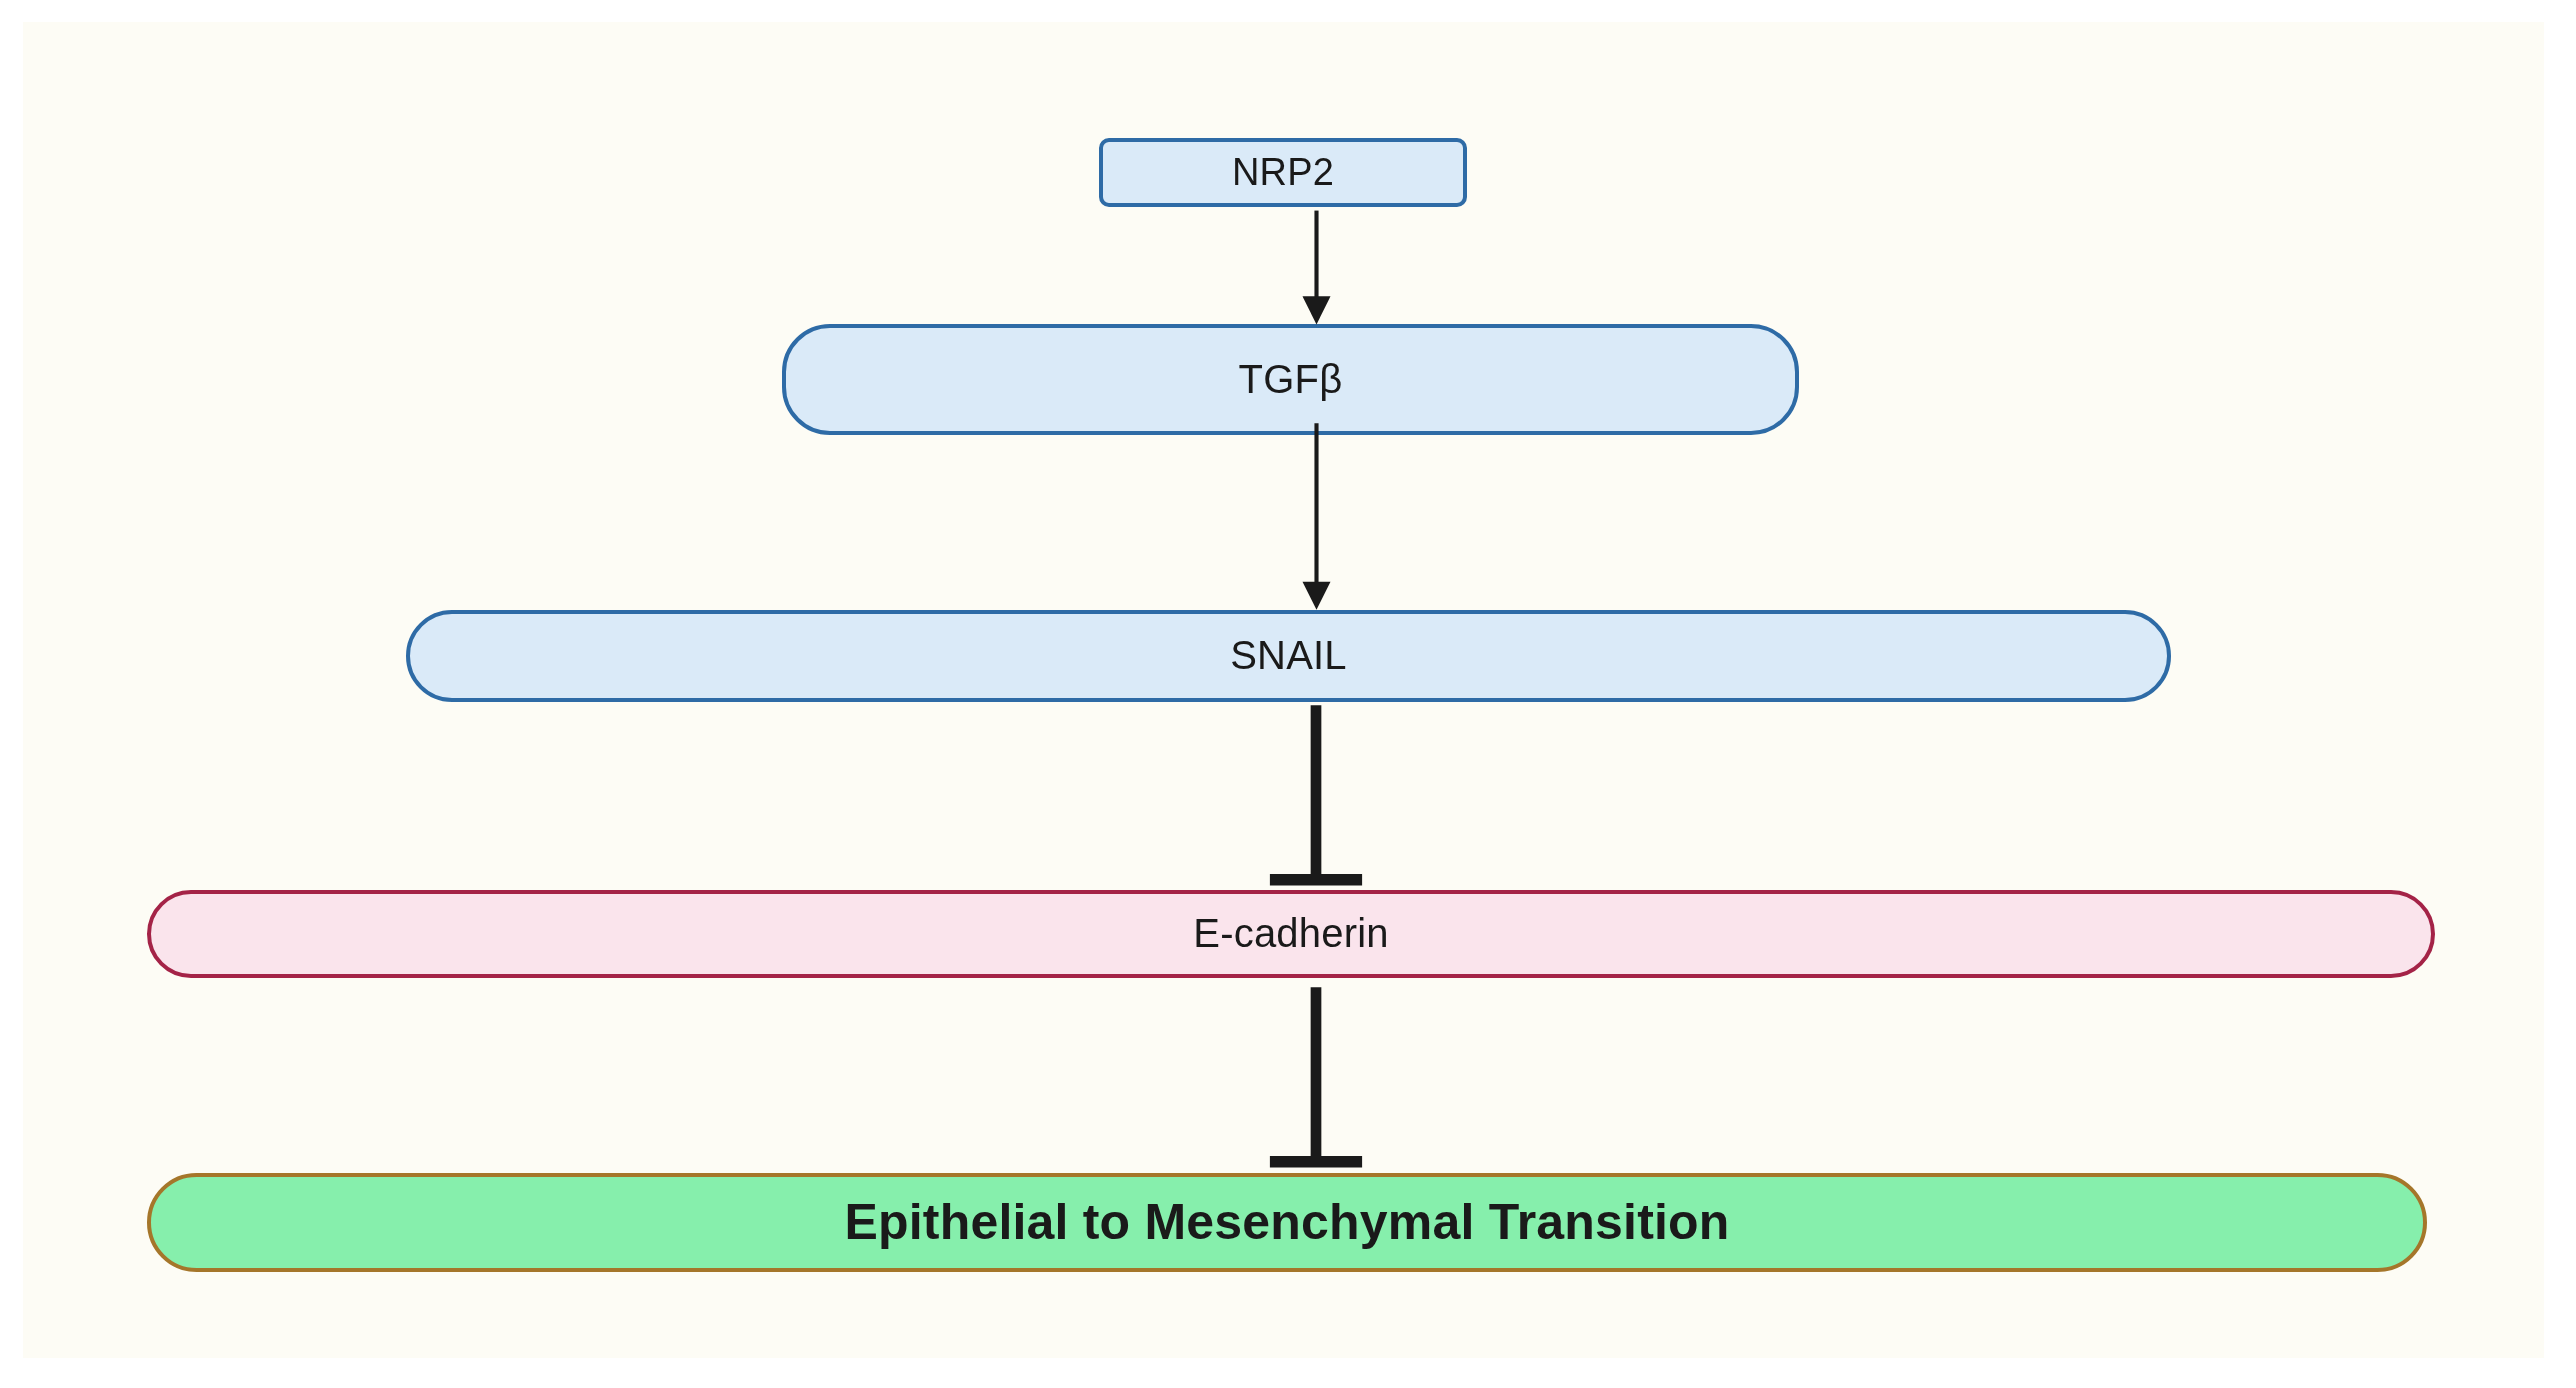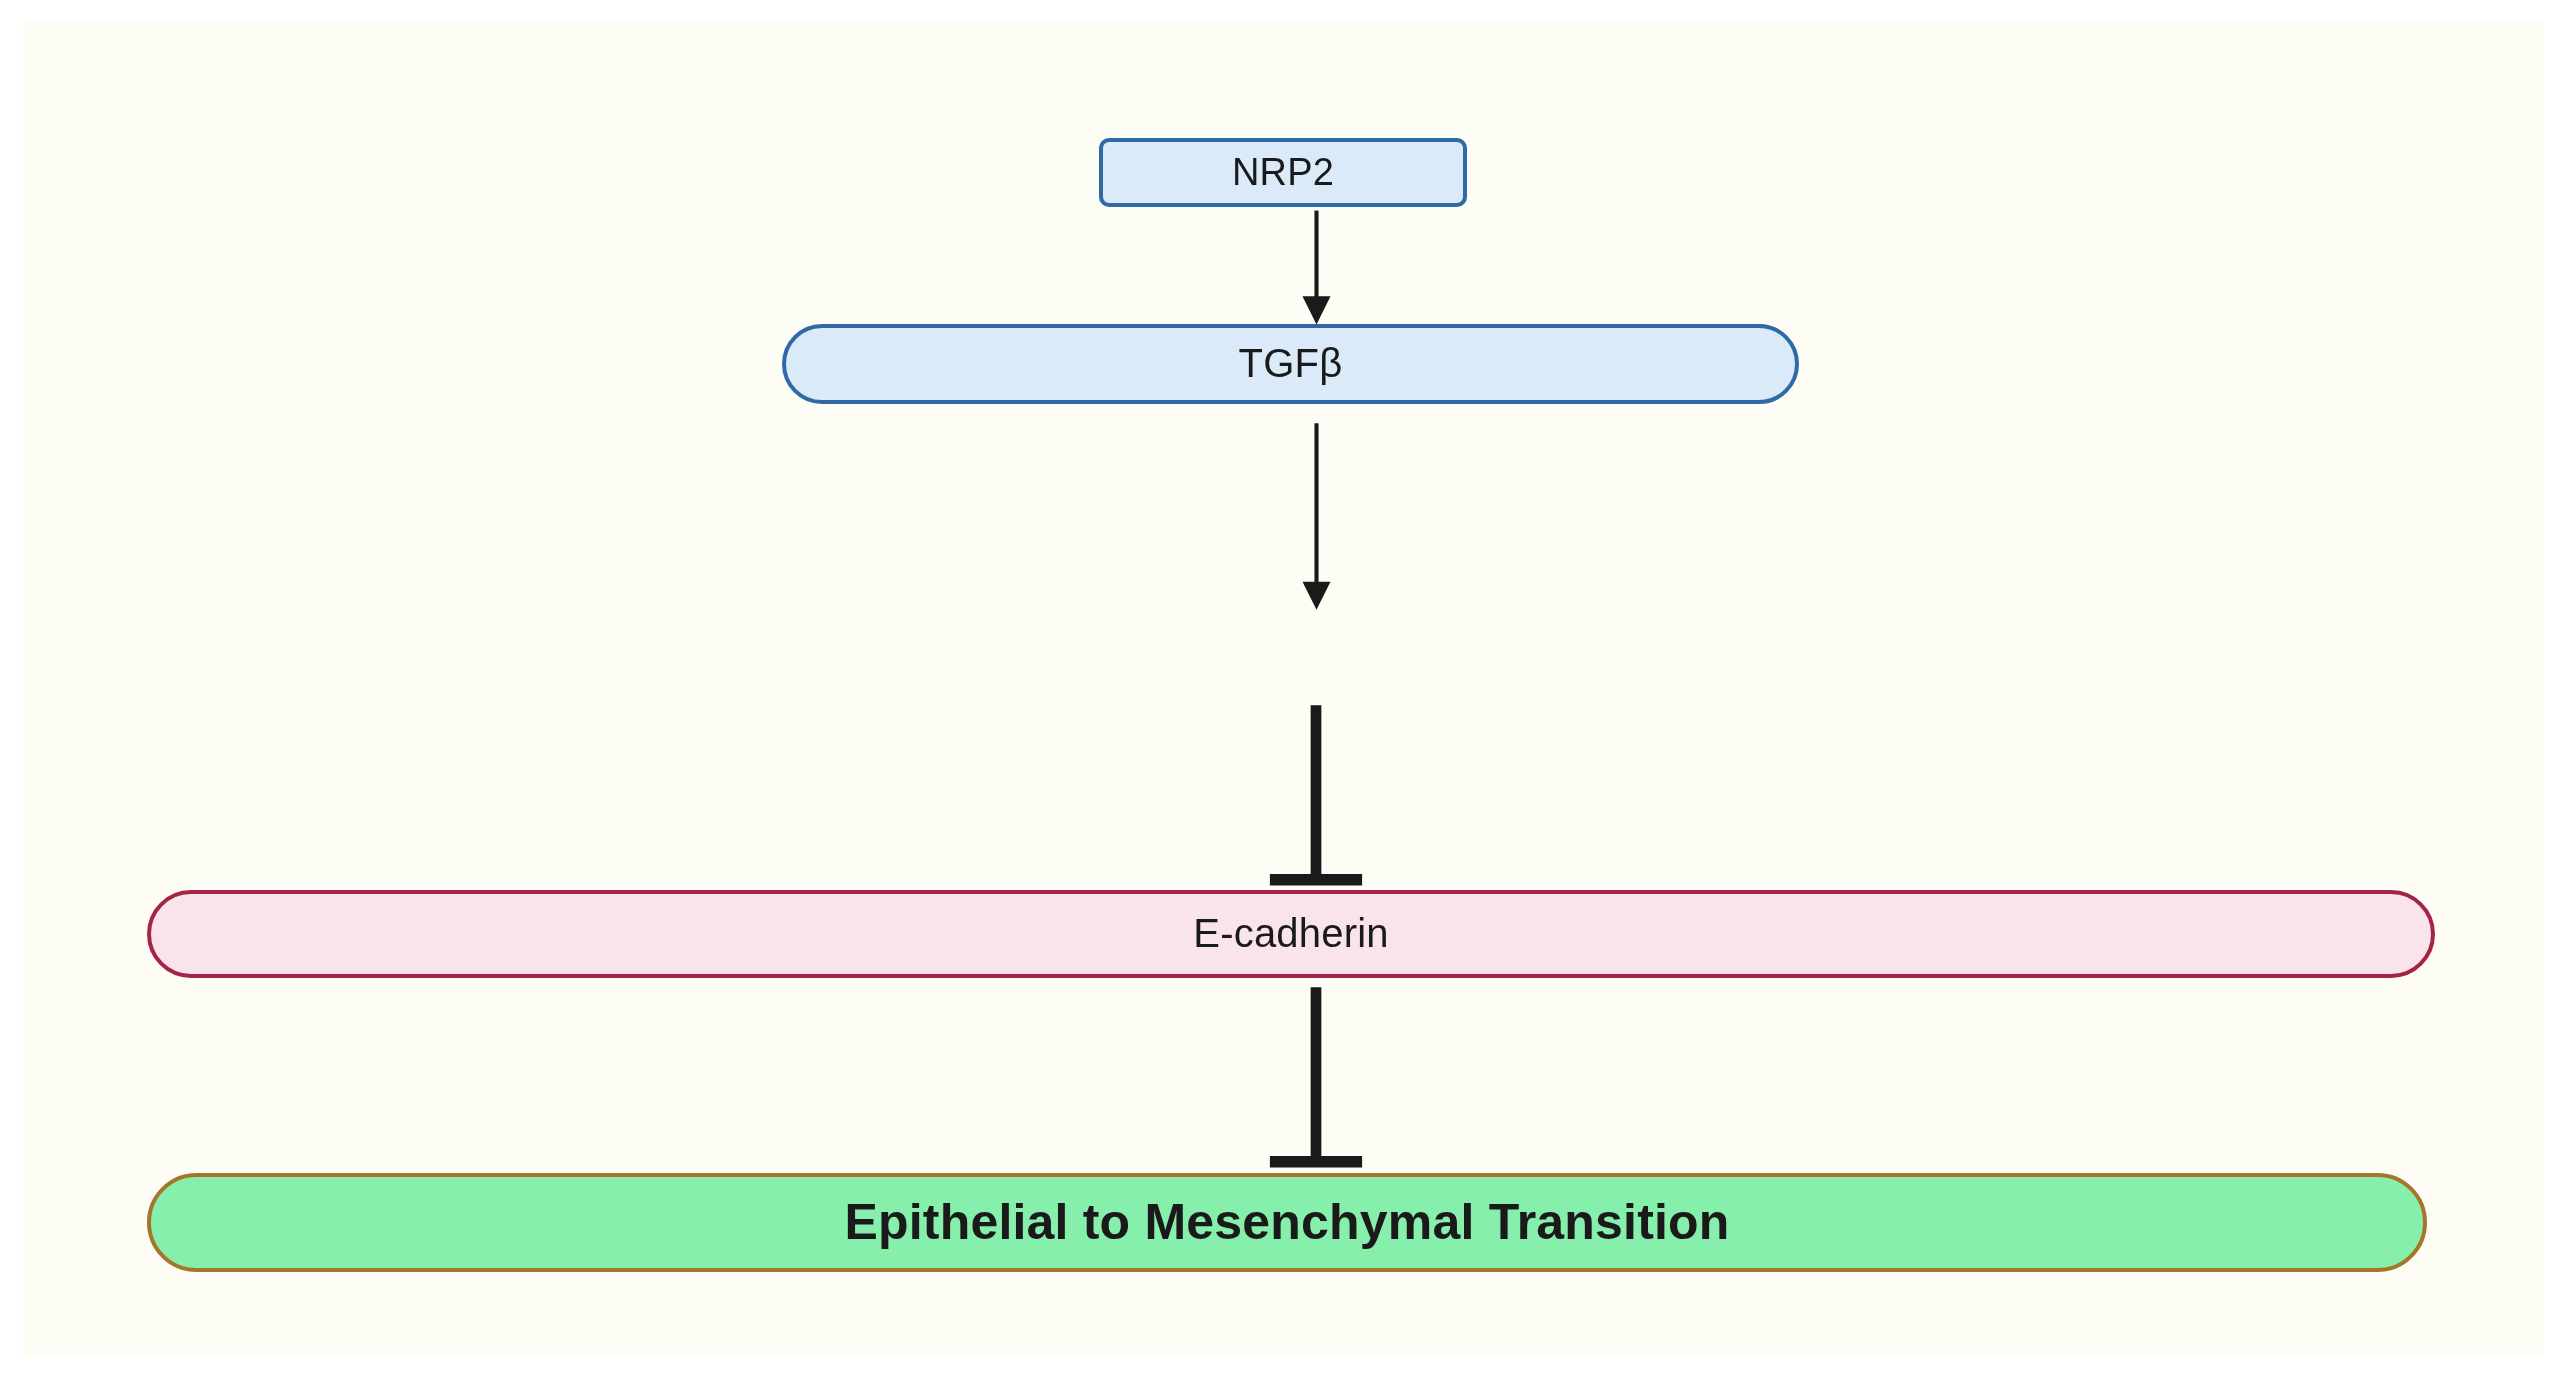--- a/index.html
+++ b/index.html
@@ -53,21 +53,21 @@
     border: 4.1px solid #2e6ba6;
     border-radius: 10px;
     font-size: 38px;
   }
 
   
   #node-tgfb {
     left: 759px;
     top: 302px;
     width: 1017px;
-    height: 80px;
+    height: 111px;
     background: #daeaf8;
     border: 4.1px solid #2e6ba6;
     border-radius: 48px;
     font-size: 40px;
   }
 
   
   #node-snail {
     left: 383px;
     top: 588px;
@@ -121,20 +121,23 @@
   <div id="canvas">
 
     <div class="node" id="node-nrp2">
       <span>NRP2</span>
     </div>
 
     <div class="node" id="node-tgfb">
       <span>TGFβ</span>
     </div>
 
+    <div class="node" id="node-snail">
+      <span>SNAIL</span>
+    </div>
 
     <div class="node" id="node-ecadherin">
       <span>E-cadherin</span>
     </div>
 
     <div class="node" id="node-emt">
       <span>Epithelial to Mesenchymal Transition</span>
     </div>
 
     <svg class="connector" id="conn-nrp2-tgfb" viewBox="0 0 200 146" width="165" height="121">

